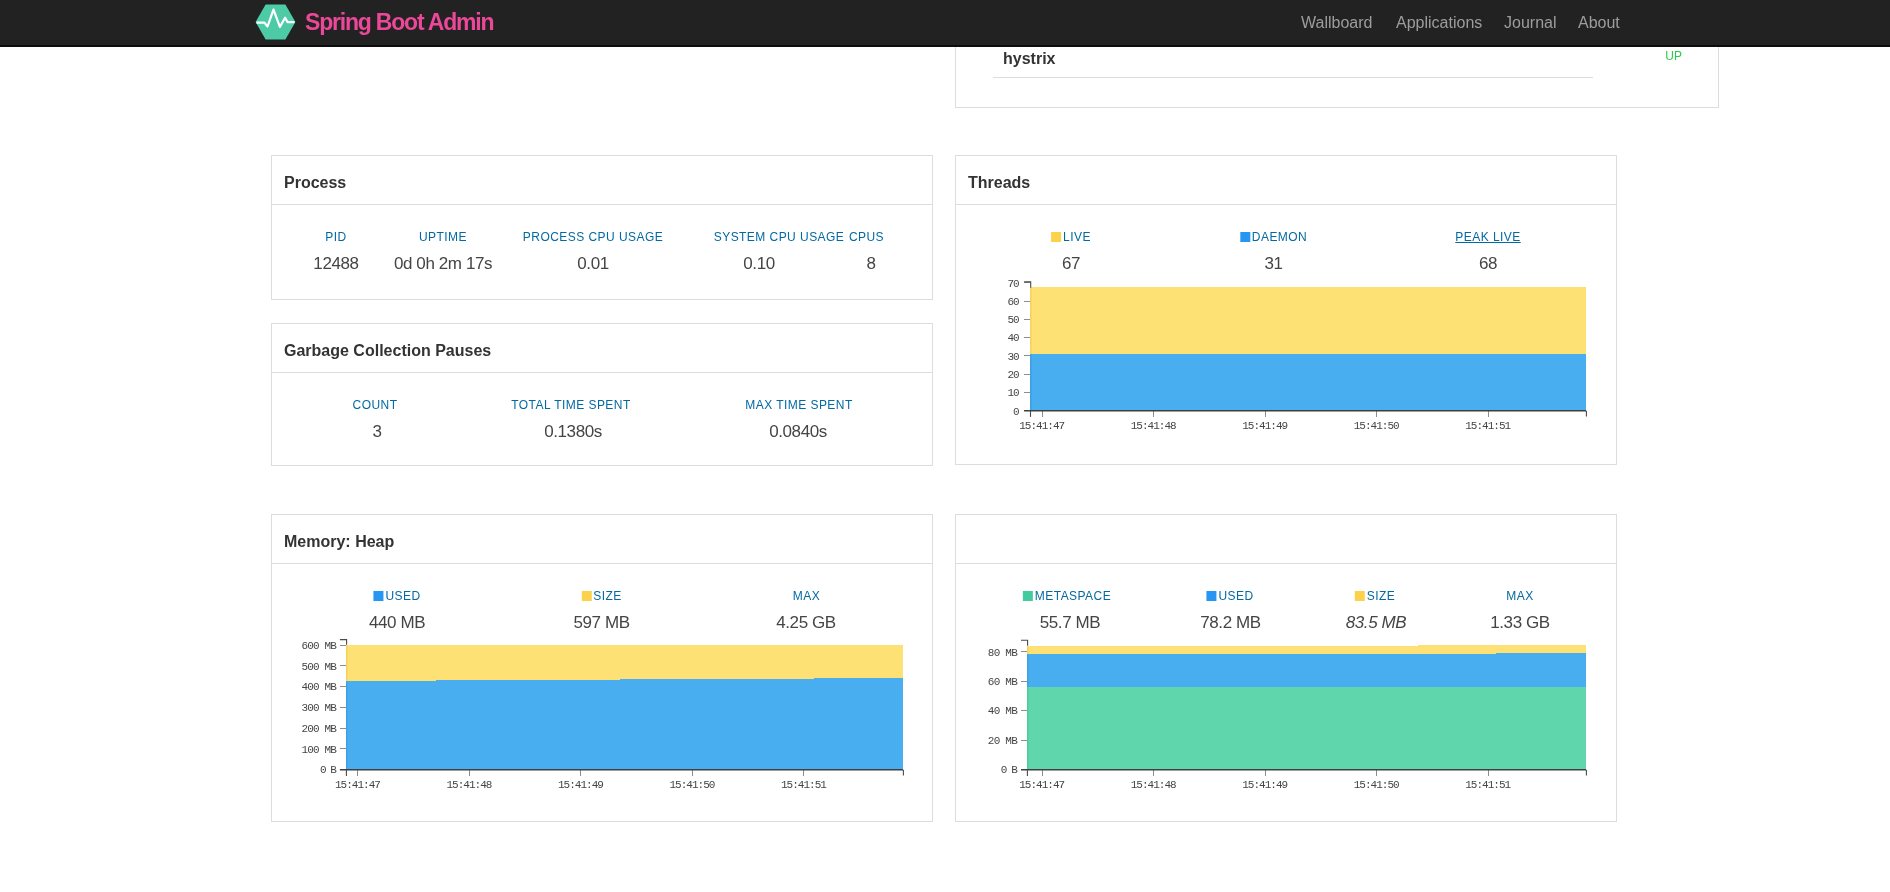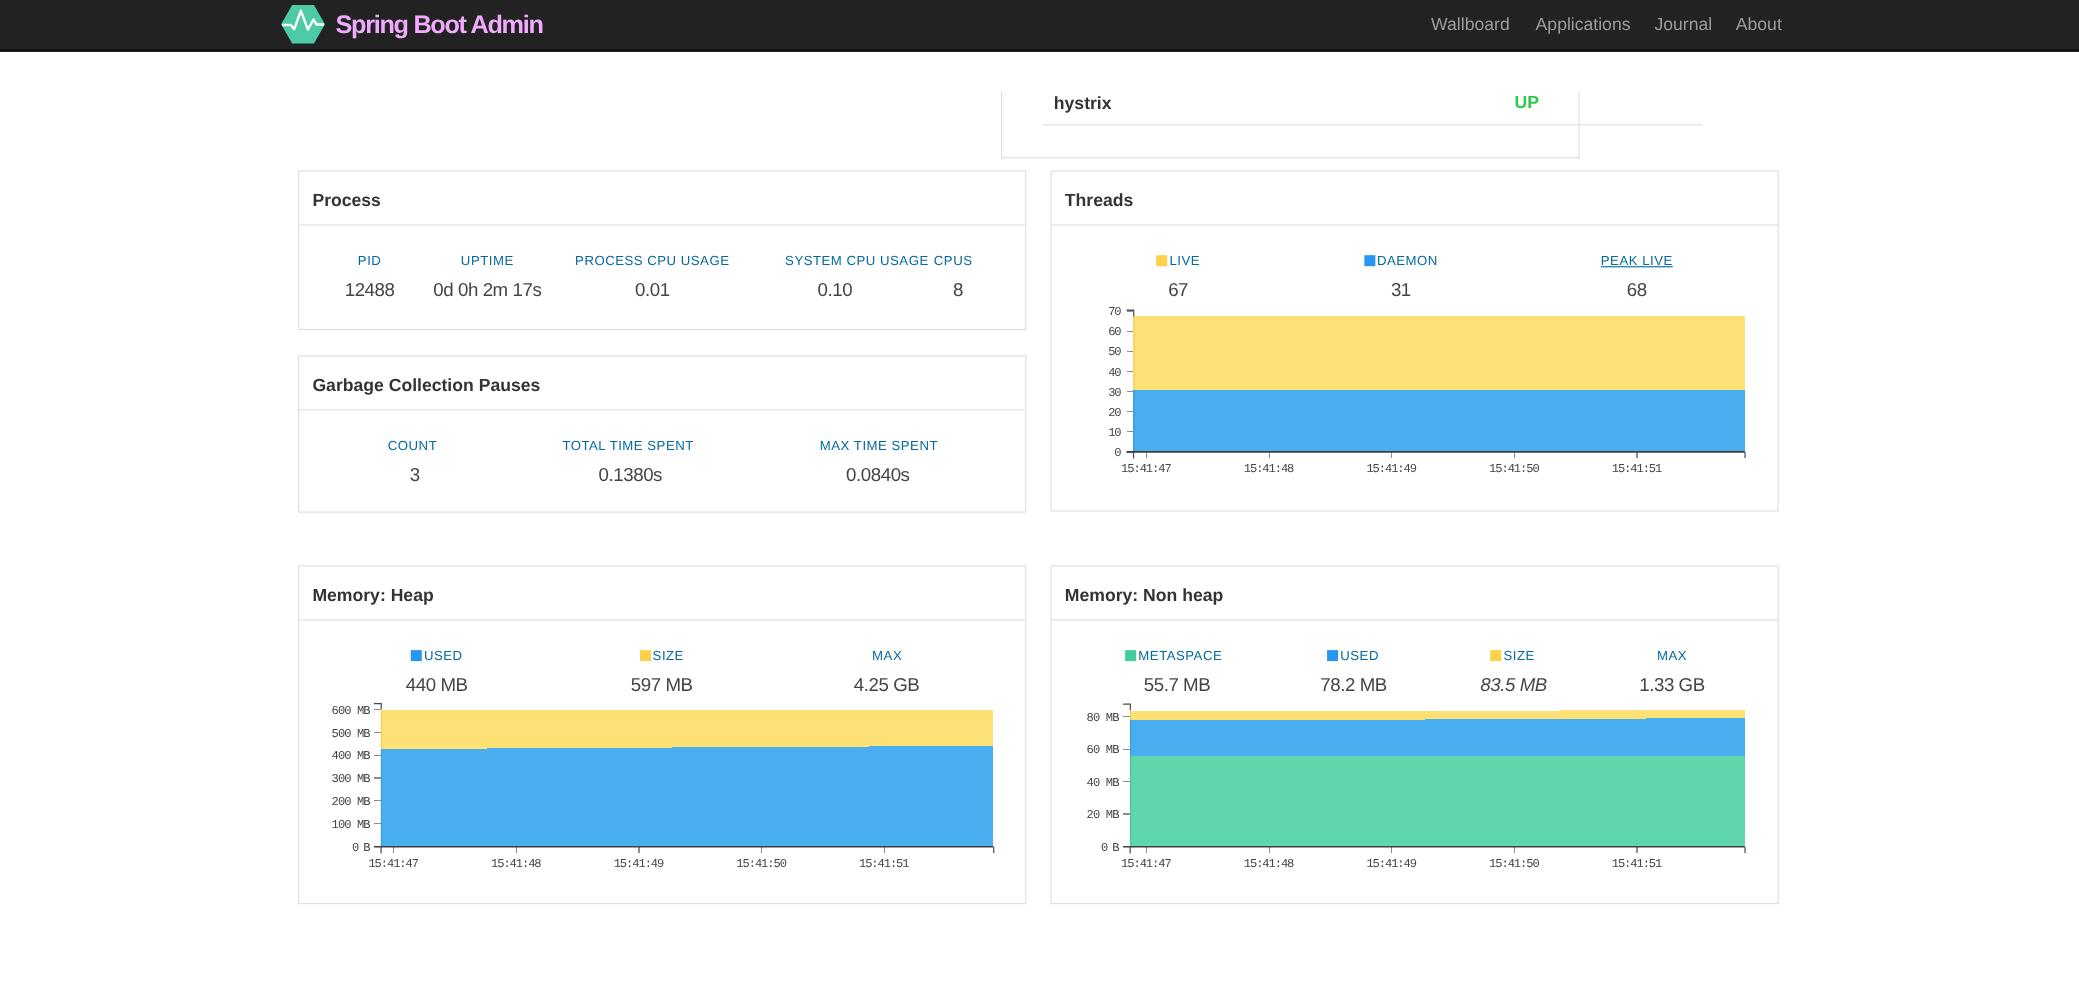--- a/index.html
+++ b/index.html
@@ -1,20 +1,20 @@
 <!DOCTYPE html>
 <html><head>
 <meta charset="utf-8">
 <style>
   html,body{margin:0;padding:0;width:1890px;height:892px;overflow:hidden;background:#fff;
     font-family:"Liberation Sans",sans-serif;}
   .abs{position:absolute;}
   #nav{position:absolute;left:0;top:0;width:1890px;height:45px;background:#222;border-bottom:2px solid #0c0c0c;}
   .navlink{position:absolute;top:0;line-height:45px;font-size:16px;color:#9d9d9d;}
-  #brand{position:absolute;left:305px;top:0;line-height:45px;font-size:23px;letter-spacing:-1.2px;font-weight:bold;color:#f0abfc;}
+  #brand{position:absolute;left:305px;top:0;line-height:45px;font-size:23px;letter-spacing:-1.2px;font-weight:bold;color:#ec4899;}
   .card{position:absolute;background:#fff;border:1px solid #ddd;box-sizing:border-box;}
   .ttl{position:absolute;left:12px;top:0;height:48px;line-height:53px;font-size:16px;font-weight:bold;color:#333;white-space:nowrap;}
   .hdiv{position:absolute;left:0;top:48px;width:100%;height:1px;background:#ddd;}
   .lbl{position:absolute;transform:translateX(-50%);font-size:12px;letter-spacing:0.45px;color:#0369a1;white-space:nowrap;line-height:14px;}
   .val{position:absolute;transform:translateX(-50%);font-size:17px;letter-spacing:-0.4px;color:#454545;white-space:nowrap;line-height:20px;}
   .sq{display:inline-block;width:10px;height:10px;margin-right:2px;vertical-align:-1px;}
   .sqy{background:#fcd24b;}
   .sqb{background:#2696f2;}
   .sqg{background:#43cb9e;}
 </style>
@@ -25,23 +25,23 @@
     <polygon points="0.6,20 10.6,2.5 30.4,2.5 40.4,20 30.4,37.5 10.6,37.5" fill="#4ccba6"></polygon>
     <polyline points="1.5,20.7 9.5,20.7 12.5,24.5 18.5,7.6 24.9,24.9 30.1,15.7 32.6,20.2 39.5,20.2" fill="none" stroke="#fff" stroke-width="2.2" stroke-linejoin="round" stroke-linecap="butt"></polyline>
   </svg>
   <span id="brand">Spring Boot Admin</span>
   <span class="navlink" style="left:1301px">Wallboard</span>
   <span class="navlink" style="left:1396px">Applications</span>
   <span class="navlink" style="left:1504px">Journal</span>
   <span class="navlink" style="left:1578px">About</span>
 </div>
 
-<div class="card" id="hyst" style="left:910px;top:47px;width:526px;height:61px;border-top:none;margin-top:36px;">
+<div class="card" id="hyst" style="left:955px;top:47px;width:764px;height:61px;border-top:none;">
   <div style="position:absolute;left:47px;top:3px;font-size:16px;font-weight:bold;color:#333;">hystrix</div>
-  <div style="position:absolute;right:36px;top:2px;font-size:16px;font-weight:bold;color:#2bcb49;">UP</div>
+  <div style="position:absolute;right:36px;top:2px;font-size:12px;font-weight:normal;color:#2bcb49;">UP</div>
   <div style="position:absolute;left:37px;top:30px;width:600px;height:1px;background:#ddd;"></div>
 </div>
 
 <div class="card" style="left:271px;top:155px;width:662px;height:145px;">
   <div class="ttl">Process</div>
   <div class="hdiv"></div>
   <div class="lbl" style="left:64px;top:74px;">PID</div>
   <div class="lbl" style="left:171px;top:74px;">UPTIME</div>
   <div class="lbl" style="left:321px;top:74px;">PROCESS CPU USAGE</div>
   <div class="lbl" style="left:487px;top:74px;margin-left:20px;">SYSTEM CPU USAGE</div>
@@ -80,21 +80,20 @@
   <div class="hdiv"></div>
   <div class="lbl" style="left:125px;top:74px;"><span class="sq sqb"></span>USED</div>
   <div class="lbl" style="left:329.5px;top:74px;"><span class="sq sqy"></span>SIZE</div>
   <div class="lbl" style="left:534.5px;top:74px;">MAX</div>
   <div class="val" style="left:125px;top:98px;">440 MB</div>
   <div class="val" style="left:329.5px;top:98px;">597 MB</div>
   <div class="val" style="left:534px;top:98px;">4.25 GB</div>
 </div>
 
 <div class="card" style="left:955px;top:514px;width:662px;height:308px;">
-  <div class="ttl">Memory: Non heap</div>
   <div class="hdiv"></div>
   <div class="lbl" style="left:111px;top:74px;"><span class="sq sqg"></span>METASPACE</div>
   <div class="lbl" style="left:274px;top:74px;"><span class="sq sqb"></span>USED</div>
   <div class="lbl" style="left:419px;top:74px;"><span class="sq sqy"></span>SIZE</div>
   <div class="lbl" style="left:564px;top:74px;">MAX</div>
   <div class="val" style="left:114px;top:98px;">55.7 MB</div>
   <div class="val" style="left:274.5px;top:98px;">78.2 MB</div>
   <div class="val" style="left:420px;top:98px;font-style:italic;">83.5 MB</div>
   <div class="val" style="left:564px;top:98px;">1.33 GB</div>
 </div>

